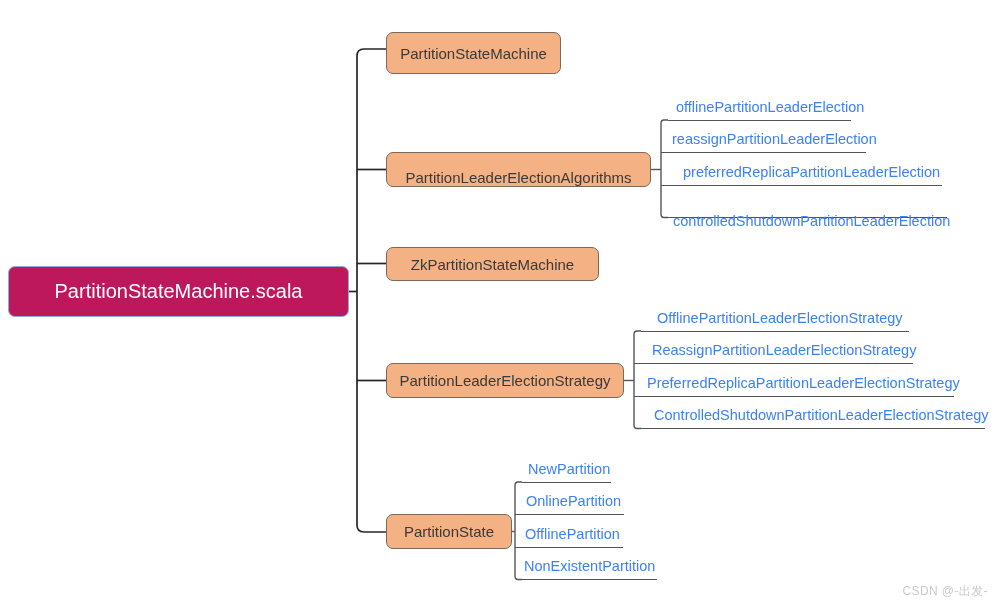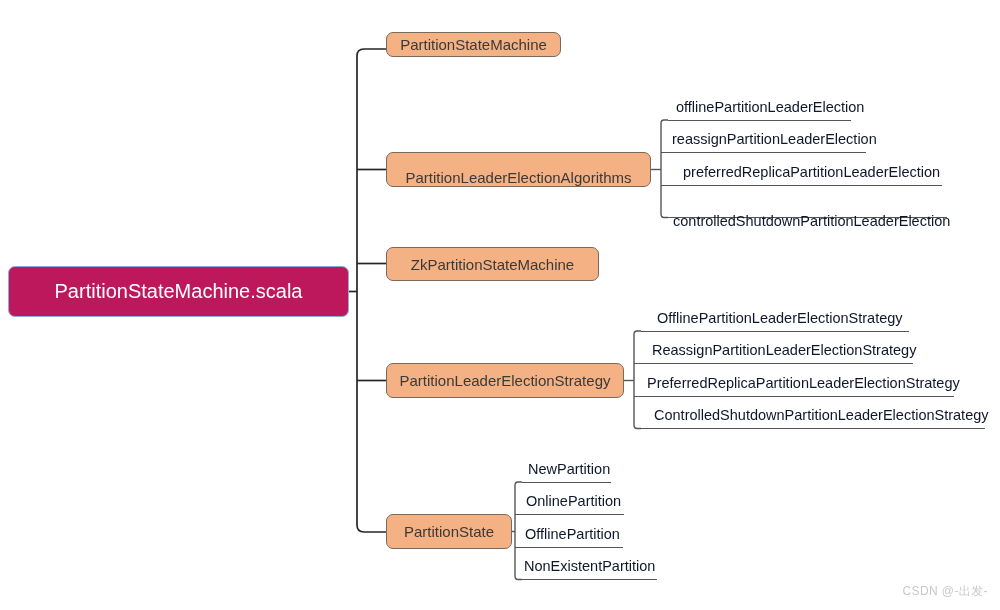--- a/index.html
+++ b/index.html
@@ -47,21 +47,21 @@
   }
   .node-branch {
     background: #F4B183;
     color: #3a3a3a;
     font-size: 15px;
     border: 1px solid #7b6a5c;
   }
   .leaf {
     position: absolute;
     font-size: 14.5px;
-    color: #0f172a;
+    color: #3b82f6;
     white-space: nowrap;
     line-height: 1;
   }
   .watermark {
     position: absolute;
     right: 12px;
     bottom: 10px;
     font-size: 12px;
     color: #c9c9c9;
     letter-spacing: 0.4px;
@@ -102,21 +102,21 @@
     <path d="M522,482.5 L611,482.5" fill="none" stroke="#555555" stroke-width="1.2"></path>
     <path d="M515,514.5 L624,514.5" fill="none" stroke="#555555" stroke-width="1.2"></path>
     <path d="M515,547.5 L623,547.5" fill="none" stroke="#555555" stroke-width="1.2"></path>
     <path d="M522,579.5 L657,579.5" fill="none" stroke="#555555" stroke-width="1.2"></path>
   </svg>
 
   <div class="node node-root">
     <span>PartitionStateMachine.scala</span>
   </div>
 
-  <div class="node node-branch" style="left:386px; top:32px; width:175px; height:25px;">
+  <div class="node node-branch" style="left:386px; top:32px; width:175px; height:42px;">
     <span>PartitionStateMachine</span>
   </div>
 
   <div class="node node-branch" style="left:386px; top:152px; width:265px; height:35px;align-items:flex-end;">
     <span>PartitionLeaderElectionAlgorithms</span>
   </div>
 
   <div class="node node-branch" style="left:386px; top:247px; width:213px; height:34px;">
     <span>ZkPartitionStateMachine</span>
   </div>

